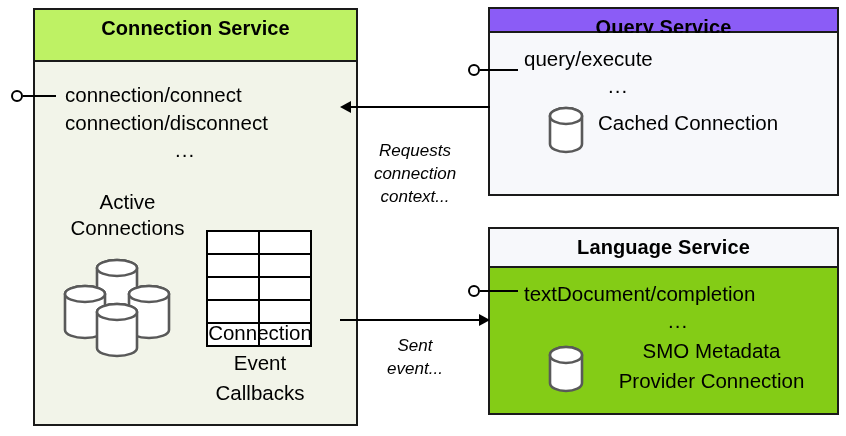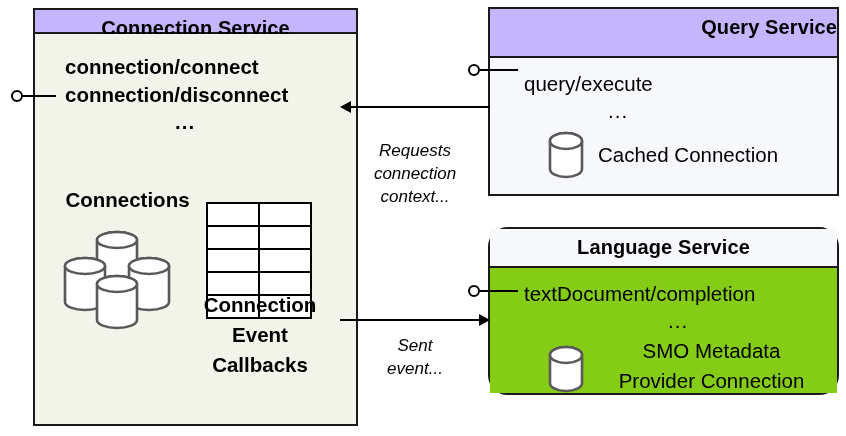--- a/index.html
+++ b/index.html
@@ -39,52 +39,50 @@
 
   
   #connection-service {
     left: 33px;
     top: 8px;
     width: 325px;
     height: 418px;
     background: #f2f4e9;
   }
   #connection-service .title-bar {
-    height: 24px;
+    height: 52px;
     line-height: 36px;
     font-size: 20px;
-    background: #c4b5fd;
-  }
-  #connection-service .body { background: #f2f4e9; font-weight: bold; }
+    background: #bef264;
+  }
+  #connection-service .body { background: #f2f4e9; }
 
   
   #query-service {
     left: 488px;
     top: 7px;
     width: 351px;
     height: 189px;
     background: #f7f8fb;
   }
   #query-service .title-bar {
-    height: 49px;
+    height: 24px;
     line-height: 37px;
     font-size: 20px;
-    background: #c4b5fd;
-    text-align: right;
+    background: #8b5cf6;
   }
   #query-service .body { background: #f7f8fb; }
 
   
   #language-service {
     left: 488px;
     top: 227px;
     width: 351px;
-    height: 168px;
+    height: 188px;
     background: #f7f8fb;
-    border-radius: 20px;
   }
   #language-service .title-bar {
     height: 39px;
     line-height: 37px;
     font-size: 20px;
     background: #f7f8fb;
   }
   #language-service .body { background: #84cc16; }
 
   
@@ -198,20 +196,21 @@
 <div class="component" id="connection-service">
   <div class="title-bar">Connection Service</div>
   <div class="body">
 
     <div class="op-text" style="left:30px; top:20px;">connection/connect</div>
 
     <div class="op-text" style="left:30px; top:48px;">connection/disconnect</div>
 
     <div class="ellipsis" style="left:140px; top:75px;">...</div>
 
+    <div class="store-label" style="left:10px; top:127px; width:165px;">Active</div>
     <div class="store-label" style="left:10px; top:153px; width:165px;">Connections</div>
 
     <div class="db-cluster" style="left:22px; top:188px;">
       <svg width="130" height="115" viewBox="0 0 130 115" aria-hidden="true">
         <g fill="#ffffff" stroke="#595959" stroke-width="2.6" stroke-linejoin="round">
 
           <path d="M40 18 a20 8 0 0 1 40 0 v46 a20 8 0 0 1 -40 0 z"></path>
           <ellipse cx="60" cy="18" rx="20" ry="8"></ellipse>
 
           <path d="M8 44 a20 8 0 0 1 40 0 v36 a20 8 0 0 1 -40 0 z"></path>
@@ -267,21 +266,21 @@
 
     <div class="db-icon" style="left:56px; top:71px;">
       <svg width="40" height="52" viewBox="0 0 40 52" aria-hidden="true">
         <g fill="#ffffff" stroke="#595959" stroke-width="2.6" stroke-linejoin="round">
           <path d="M4 12 a16 8 0 0 1 32 0 v28 a16 8 0 0 1 -32 0 z"></path>
           <ellipse cx="20" cy="12" rx="16" ry="8"></ellipse>
         </g>
       </svg>
     </div>
 
-    <div class="store-label" style="left:108px; top:84px; width:230px; text-align:left;">Cached Connection</div>
+    <div class="store-label" style="left:108px; top:77px; width:230px; text-align:left;">Cached Connection</div>
   </div>
 </div>
 
 <div class="component" id="language-service">
   <div class="title-bar">Language Service</div>
   <div class="body">
 
     <div class="op-text" style="left:34px; top:13px;">textDocument/completion</div>
 
     <div class="ellipsis" style="left:178px; top:40px;">...</div>

